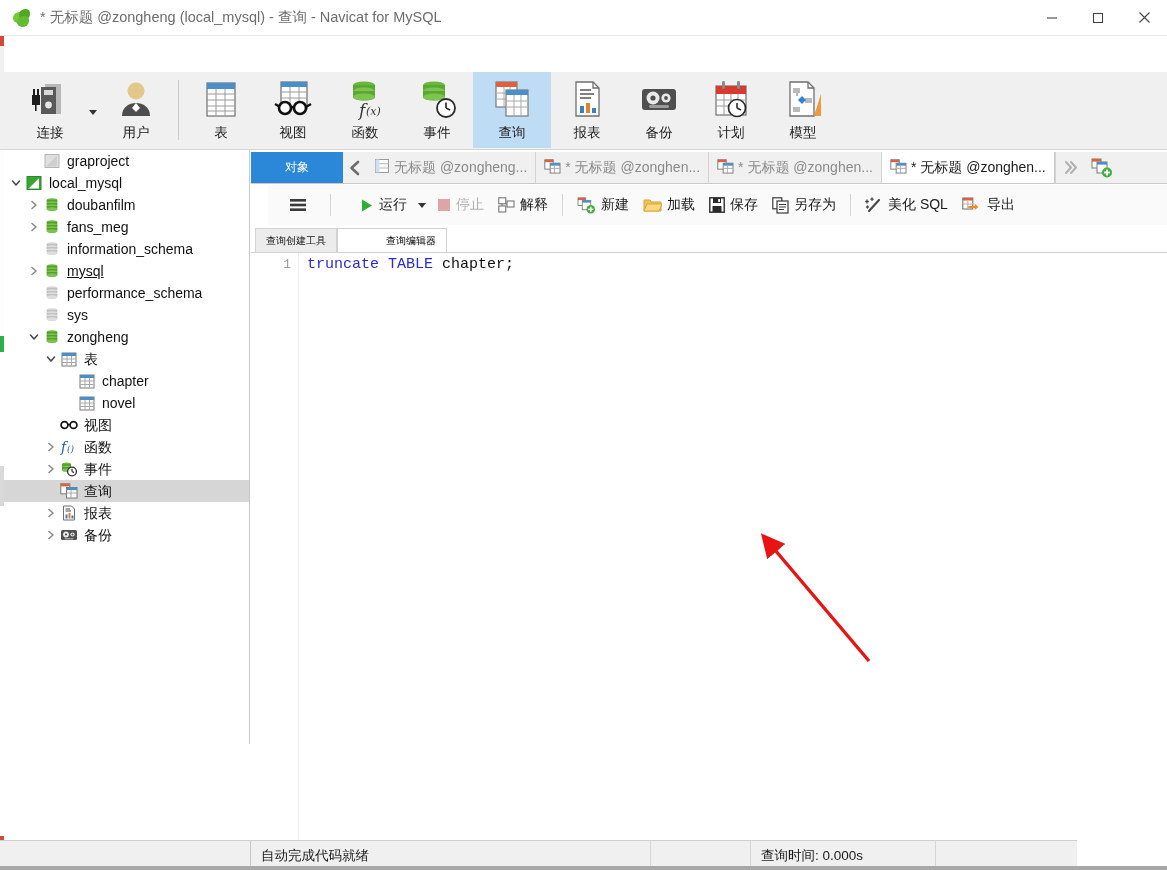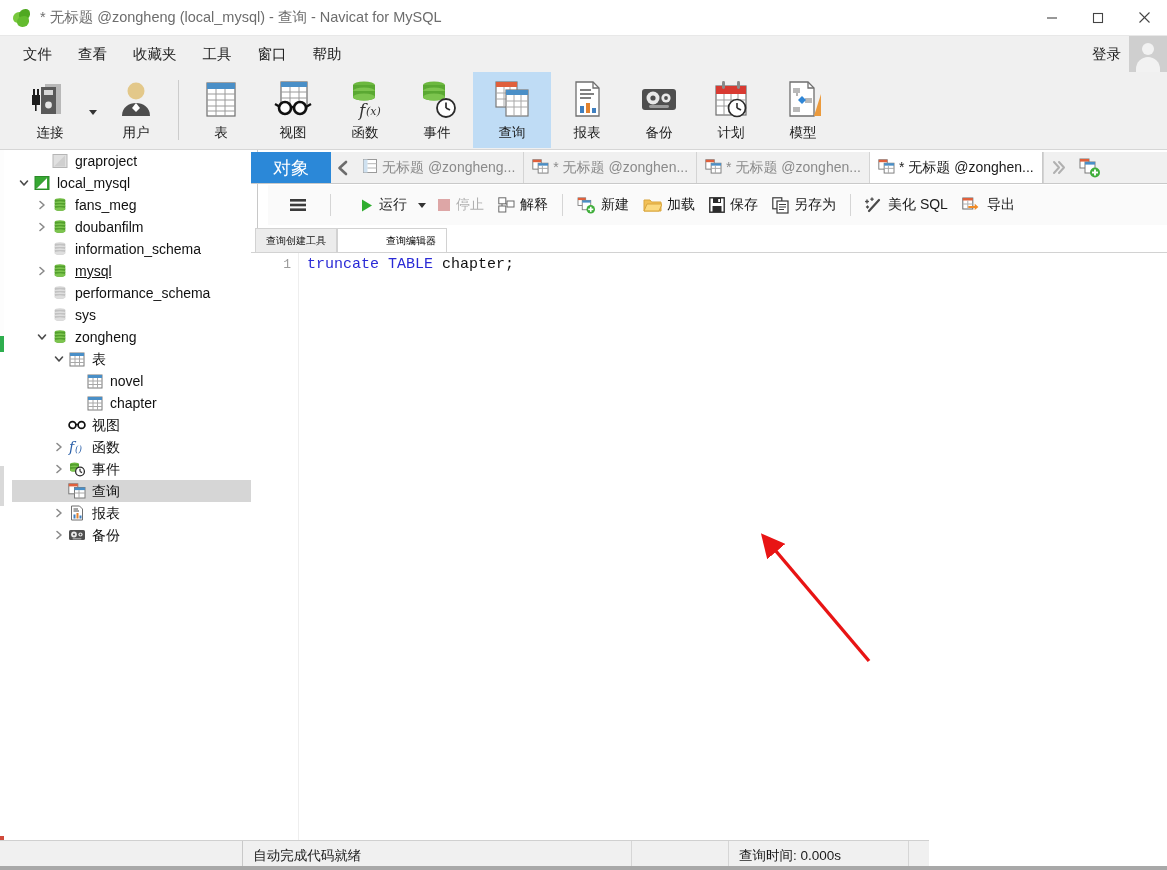--- a/index.html
+++ b/index.html
@@ -96,41 +96,41 @@
     padding-top:4px;
   }
   .rib-caret i {
     display:block; width:0; height:0;
     border-left:4px solid transparent; border-right:4px solid transparent;
     border-top:5px solid #333;
   }
 
   
   .sidebar {
-    position:absolute; left:12px; top:150px; width:246px; height:594px;
+    position:absolute; left:4px; top:150px; width:246px; height:594px;
     background:#ffffff; border-right:1px solid #c8c8c8; overflow:hidden;
   }
   .tree-row {
     display:flex; align-items:center; height:22px; padding-left:4px;
     font-size:14px; color:#111; white-space:nowrap; cursor:default;
   }
   .tree-row.selected { background:#d6d6d6; }
   .twisty { width:16px; height:16px; display:flex; align-items:center; justify-content:center; flex:none; }
   .twisty svg { display:block; }
   .tree-ico { width:20px; height:18px; display:flex; align-items:center; justify-content:center; margin-right:5px; flex:none; }
   .tree-lbl { line-height:18px; }
 
   
   .tabstrip {
     position:absolute; left:251px; top:152px; width:916px; height:32px;
     background:#f0f0f0; display:flex; align-items:stretch;
     border-bottom:1px solid #c9c9c9;
   }
   .obj-tab {
-    width:80px; background:#2b88d8; color:#fff; font-size:18px;
+    width:92px; background:#2b88d8; color:#fff; font-size:12px;
     display:flex; align-items:center; justify-content:center; cursor:default;
   }
   .tab-scroll-l {
     width:24px; display:flex; align-items:center; justify-content:center;
     background:#f0f0f0; cursor:default;
   }
   .tab-scroll-r {
     width:30px; display:flex; align-items:center; justify-content:center;
     background:#f0f0f0; border-left:1px solid #d4d4d4; cursor:default;
   }
@@ -194,21 +194,21 @@
     white-space:pre;
   }
   .kw { color:#2a2ad6; }
   .idn { color:#111111; }
 
   
   .annot { position:absolute; left:251px; top:252px; width:916px; height:588px; pointer-events:none; }
 
   
   .statusbar {
-    position:absolute; left:0; top:840px; width:929px; height:30px;
+    position:absolute; left:0; top:840px; width:1077px; height:30px;
     background:#f0f0f0; border-top:1px solid #d0d0d0; display:flex; align-items:center;
   }
   .sb-left { width:251px; height:30px; background:#f0f0f0; border-right:1px solid #c9c9c9; }
   .sb-cell {
     height:30px; display:flex; align-items:center; padding:0 10px;
     font-size:13.5px; color:#1a1a1a; border-right:1px solid #d6d6d6;
   }
   .sb-cell.w1 { width:400px; }
   .sb-cell.w2 { width:100px; }
   .sb-cell.w3 { width:185px; }
@@ -242,32 +242,20 @@
       </div>
       <div class="win-btn">
         <svg width="13" height="13" viewBox="0 0 13 13">
             <line x1="1.5" y1="1.5" x2="11.5" y2="11.5" stroke="#444" stroke-width="1.1"></line>
             <line x1="11.5" y1="1.5" x2="1.5" y2="11.5" stroke="#444" stroke-width="1.1"></line>
           </svg>
       </div>
     </div>
   </div>
 
-  <div class="menubar">
-    <div class="menu-item">文件</div>
-    <div class="menu-item">查看</div>
-    <div class="menu-item">收藏夹</div>
-    <div class="menu-item">工具</div>
-    <div class="menu-item">窗口</div>
-    <div class="menu-item">帮助</div>
-    <div class="menubar-right">
-      <div class="login-label">登录</div>
-      <div class="avatar"></div>
-    </div>
-  </div>
 
   <div class="ribbon">
 
     <div class="rib-btn" style="margin-left:14px;">
       <div class="rib-ico">
         <svg width="44" height="44" viewBox="0 0 44 44">
           <rect x="17" y="6" width="16" height="30" fill="#b8b8b8"></rect>
           <rect x="13" y="9" width="15" height="27" fill="#595959"></rect>
           <rect x="16" y="12" width="9" height="5" fill="#d8d8d8"></rect>
           <circle cx="20.5" cy="27" r="3.4" fill="#e6e6e6"></circle>
@@ -491,41 +479,41 @@
         <svg width="16" height="16" viewBox="0 0 16 16">
           <ellipse cx="8" cy="3" rx="5.3" ry="1.8" fill="#6cb83f"></ellipse>
           <path d="M2.7 3 v3 a5.3 1.8 0 0 0 10.6 0 V3z" fill="#54a02e"></path>
           <ellipse cx="8" cy="6" rx="5.3" ry="1.8" fill="#7cc44e"></ellipse>
           <path d="M2.7 6 v3 a5.3 1.8 0 0 0 10.6 0 V6z" fill="#54a02e"></path>
           <ellipse cx="8" cy="9" rx="5.3" ry="1.8" fill="#7cc44e"></ellipse>
           <path d="M2.7 9 v3 a5.3 1.8 0 0 0 10.6 0 V9z" fill="#54a02e"></path>
           <ellipse cx="8" cy="12" rx="5.3" ry="1.8" fill="#7cc44e"></ellipse>
         </svg>
       </div>
-      <span class="tree-lbl">fans_meg</span>
+      <span class="tree-lbl">doubanfilm</span>
     </div>
 
     <div class="tree-row" style="padding-left:22px;">
       <div class="twisty">
         <svg width="12" height="12" viewBox="0 0 12 12">
             <polyline points="4,2.5 8,6 4,9.5" fill="none" stroke="#8a8a8a" stroke-width="1.6" stroke-linecap="round" stroke-linejoin="round"></polyline>
           </svg>
       </div>
       <div class="tree-ico">
         <svg width="16" height="16" viewBox="0 0 16 16">
           <ellipse cx="8" cy="3" rx="5.3" ry="1.8" fill="#6cb83f"></ellipse>
           <path d="M2.7 3 v3 a5.3 1.8 0 0 0 10.6 0 V3z" fill="#54a02e"></path>
           <ellipse cx="8" cy="6" rx="5.3" ry="1.8" fill="#7cc44e"></ellipse>
           <path d="M2.7 6 v3 a5.3 1.8 0 0 0 10.6 0 V6z" fill="#54a02e"></path>
           <ellipse cx="8" cy="9" rx="5.3" ry="1.8" fill="#7cc44e"></ellipse>
           <path d="M2.7 9 v3 a5.3 1.8 0 0 0 10.6 0 V9z" fill="#54a02e"></path>
           <ellipse cx="8" cy="12" rx="5.3" ry="1.8" fill="#7cc44e"></ellipse>
         </svg>
       </div>
-      <span class="tree-lbl">doubanfilm</span>
+      <span class="tree-lbl">fans_meg</span>
     </div>
 
     <div class="tree-row" style="padding-left:38px;">
       <div class="tree-ico">
         <svg width="16" height="16" viewBox="0 0 16 16">
           <ellipse cx="8" cy="3" rx="5.3" ry="1.8" fill="#d5d5d5"></ellipse>
           <path d="M2.7 3 v3 a5.3 1.8 0 0 0 10.6 0 V3z" fill="#c2c2c2"></path>
           <ellipse cx="8" cy="6" rx="5.3" ry="1.8" fill="#dedede"></ellipse>
           <path d="M2.7 6 v3 a5.3 1.8 0 0 0 10.6 0 V6z" fill="#c2c2c2"></path>
           <ellipse cx="8" cy="9" rx="5.3" ry="1.8" fill="#dedede"></ellipse>
@@ -629,35 +617,35 @@
       <div class="tree-ico">
         <svg width="16" height="15" viewBox="0 0 16 15">
             <rect x="1" y="1" width="14" height="13" fill="#fff" stroke="#7a7a7a"></rect>
             <rect x="1" y="1" width="14" height="3" fill="#4a8fc7"></rect>
         <line x1="1" y1="7" x2="15" y2="7" stroke="#a8a8a8"></line>
             <line x1="1" y1="10.5" x2="15" y2="10.5" stroke="#a8a8a8"></line>
         <line x1="6" y1="4" x2="6" y2="14" stroke="#a8a8a8"></line>
             <line x1="10.5" y1="4" x2="10.5" y2="14" stroke="#a8a8a8"></line>
           </svg>
       </div>
-      <span class="tree-lbl">novel</span>
+      <span class="tree-lbl">chapter</span>
     </div>
 
     <div class="tree-row" style="padding-left:73px;">
       <div class="tree-ico">
         <svg width="16" height="15" viewBox="0 0 16 15">
             <rect x="1" y="1" width="14" height="13" fill="#fff" stroke="#7a7a7a"></rect>
             <rect x="1" y="1" width="14" height="3" fill="#4a8fc7"></rect>
         <line x1="1" y1="7" x2="15" y2="7" stroke="#a8a8a8"></line>
             <line x1="1" y1="10.5" x2="15" y2="10.5" stroke="#a8a8a8"></line>
         <line x1="6" y1="4" x2="6" y2="14" stroke="#a8a8a8"></line>
             <line x1="10.5" y1="4" x2="10.5" y2="14" stroke="#a8a8a8"></line>
           </svg>
       </div>
-      <span class="tree-lbl">chapter</span>
+      <span class="tree-lbl">novel</span>
     </div>
 
     <div class="tree-row" style="padding-left:55px;">
       <div class="tree-ico">
         <svg width="18" height="12" viewBox="0 0 18 12">
           <circle cx="4.5" cy="6" r="3.4" fill="#fff" stroke="#111" stroke-width="1.7"></circle>
           <circle cx="13.5" cy="6" r="3.4" fill="#fff" stroke="#111" stroke-width="1.7"></circle>
           <line x1="8" y1="5.5" x2="10" y2="5.5" stroke="#111" stroke-width="1.6"></line>
         </svg>
       </div>

